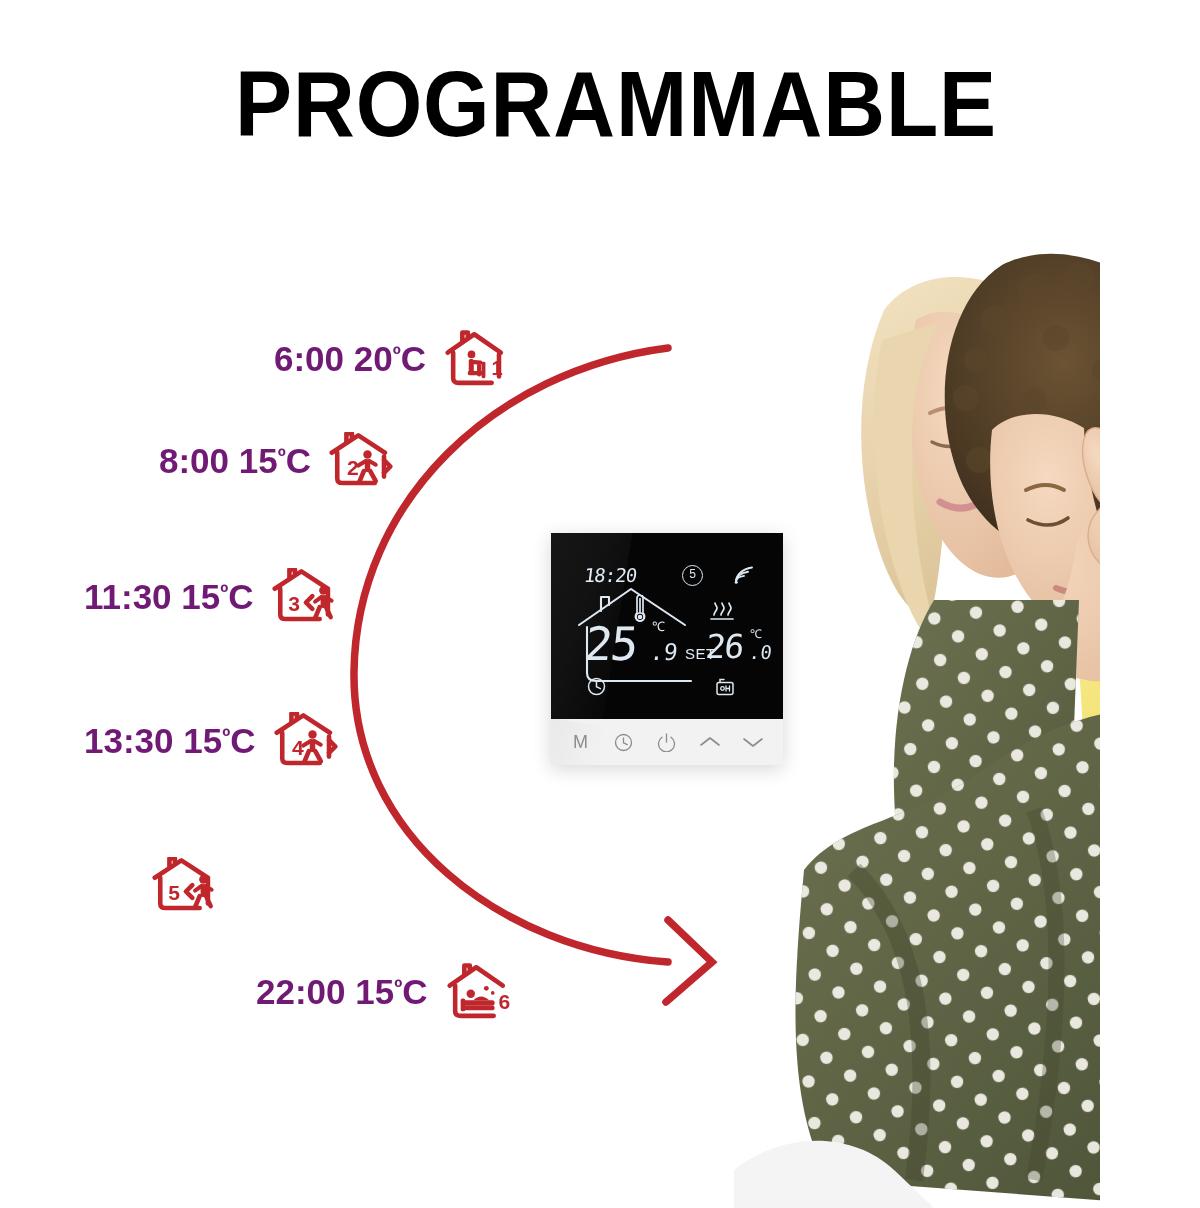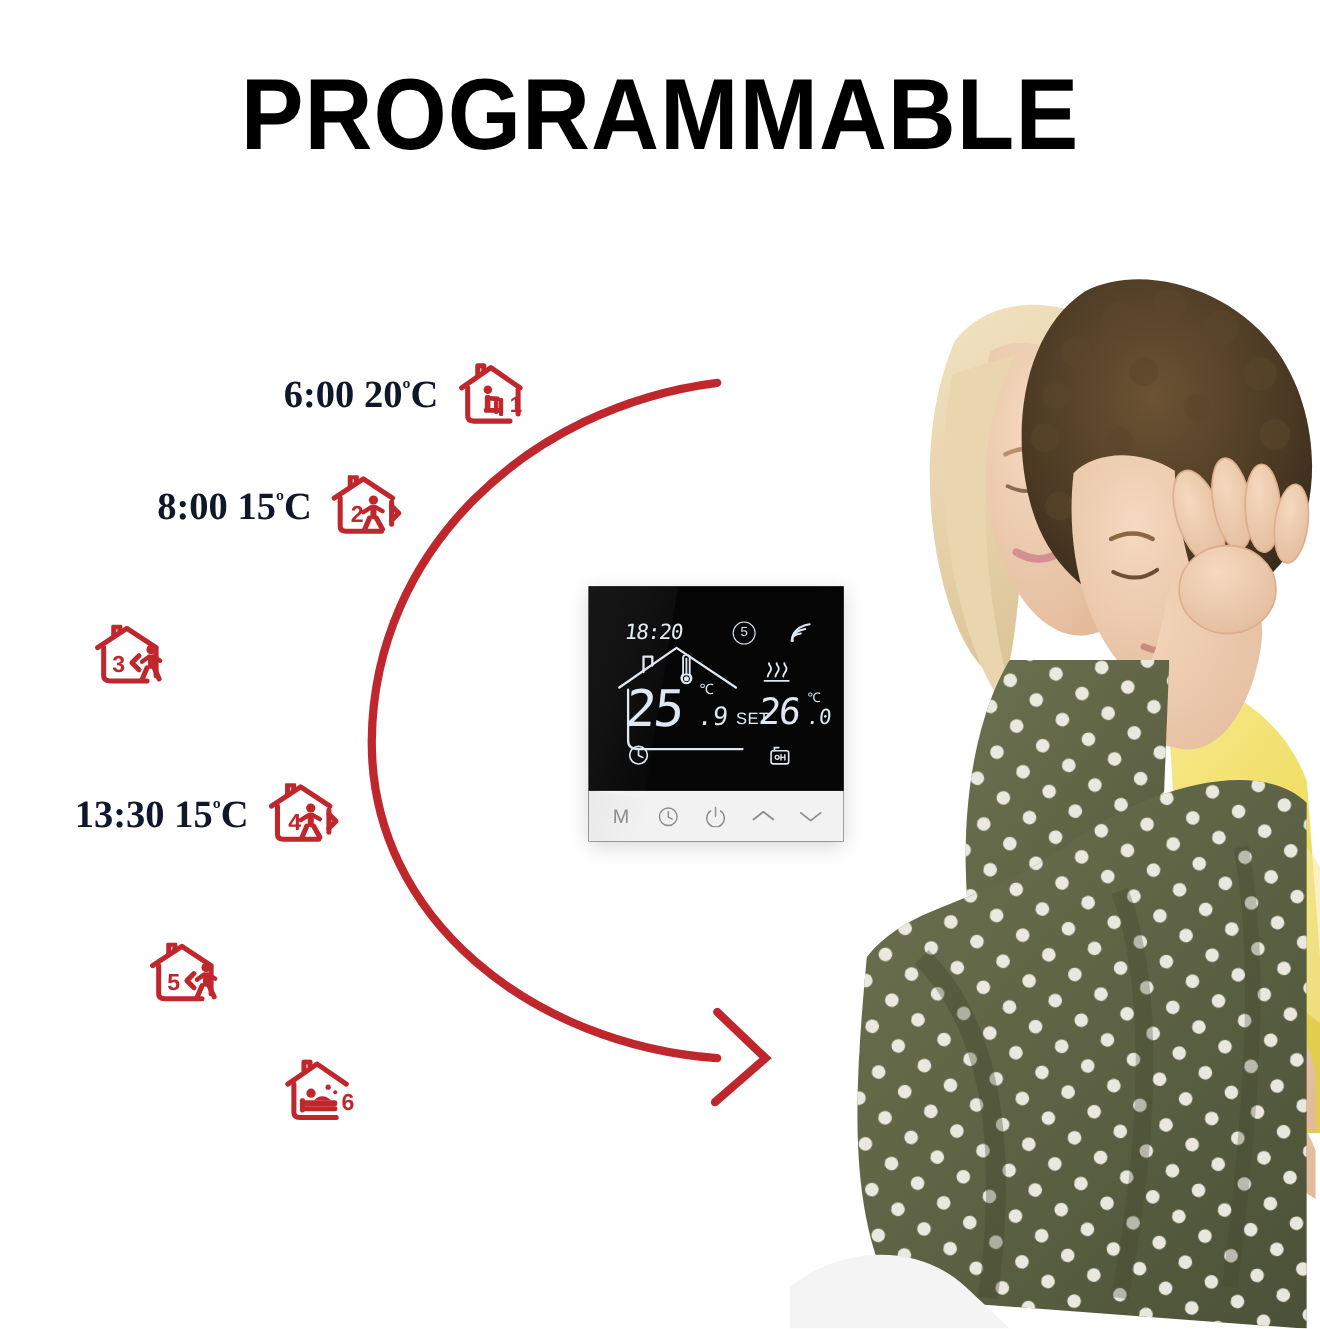--- a/index.html
+++ b/index.html
@@ -5,24 +5,25 @@
   html, body {
     margin: 0;
     padding: 0;
     background: #ffffff;
   }
   body {
     font-family: "Liberation Sans", sans-serif;
   }
   #stage {
     position: relative;
-    width: 1200px;
+    width: 1084px;
     height: 1208px;
     background: #ffffff;
     overflow: hidden;
+    margin-left: 16px;
   }
 
   
   #page-title {
     position: absolute;
     left: 0;
     top: 58px;
     width: 1200px;
     text-align: center;
     font-family: "Liberation Sans Narrow", "Liberation Sans", sans-serif;
@@ -37,24 +38,24 @@
   }
 
   
   .sched-row {
     position: absolute;
     display: flex;
     align-items: center;
     white-space: nowrap;
   }
   .sched-label {
-    font-family: Liberation Serif, serif;
+    font-family: Liberation Sans, sans-serif;
     font-weight: bold;
     font-size: 35px;
-    color: #0f172a;
+    color: #701a75;
     letter-spacing: 0px;
   }
   .sched-label .deg {
     font-size: 22px;
     vertical-align: 9px;
     font-weight: bold;
   }
   .sched-icon {
     margin-left: 18px;
     width: 66px;
@@ -413,20 +414,21 @@
         <path d="M38 42 L33 54" stroke="#c0272d" stroke-width="5" stroke-linecap="round" fill="none"></path>
         <path d="M45 42 L51 53" stroke="#c0272d" stroke-width="5" stroke-linecap="round" fill="none"></path>
         <path d="M40 31 L32 36" stroke="#c0272d" stroke-width="4.4" stroke-linecap="round" fill="none"></path>
         <path d="M44 31 L51 35" stroke="#c0272d" stroke-width="4.4" stroke-linecap="round" fill="none"></path>
       </g>
       <text x="26" y="46" font-family="Liberation Sans, sans-serif" font-size="23" font-weight="bold" fill="#c0272d" text-anchor="middle">2</text>
     </svg>
   </div>
 
   <div class="sched-row" style="left:68px; top:568px;">
+    <div class="sched-label"><span>11:30</span> <span>15</span><span class="deg">º</span>C</div>
     <svg class="sched-icon" viewBox="0 0 72 62">
       <g fill="none" stroke="#c0272d" stroke-width="5" stroke-linecap="round" stroke-linejoin="round">
         <path d="M3 22 L32 3 L61 22"></path>
         <path d="M19 10 L19 1 L25 1 L25 6"></path>
         <path d="M9 22 L9 50 Q9 55 15 55 L52 55"></path>
         <path d="M61 24 L61 50"></path>
         <path d="M44 30 L37 37 L44 44"></path>
       </g>
       <g fill="#c0272d">
         <circle cx="56" cy="24" r="4.6"></circle>
@@ -477,20 +479,21 @@
         <path d="M52 42 L47 54" stroke="#c0272d" stroke-width="5" stroke-linecap="round" fill="none"></path>
         <path d="M59 42 L64 53" stroke="#c0272d" stroke-width="5" stroke-linecap="round" fill="none"></path>
         <path d="M54 31 L47 36" stroke="#c0272d" stroke-width="4.4" stroke-linecap="round" fill="none"></path>
         <path d="M58 31 L65 35" stroke="#c0272d" stroke-width="4.4" stroke-linecap="round" fill="none"></path>
       </g>
       <text x="24" y="46" font-family="Liberation Sans, sans-serif" font-size="23" font-weight="bold" fill="#c0272d" text-anchor="middle">5</text>
     </svg>
   </div>
 
   <div class="sched-row" style="left:240px; top:963px;">
+    <div class="sched-label"><span>22:00</span> <span>15</span><span class="deg">º</span>C</div>
     <svg class="sched-icon" viewBox="0 0 72 62">
       <g fill="none" stroke="#c0272d" stroke-width="5" stroke-linecap="round" stroke-linejoin="round">
         <path d="M4 24 L33 4 L62 24"></path>
         <path d="M20 11 L20 2 L26 2 L26 7"></path>
         <path d="M10 24 L10 52 Q10 57 16 57 L52 57"></path>
       </g>
       <g fill="#c0272d">
         <circle cx="27" cy="33" r="4.6"></circle>
         <rect x="16" y="38" width="5" height="14" rx="2"></rect>
         <rect x="19" y="40" width="34" height="6" rx="2.5"></rect>

